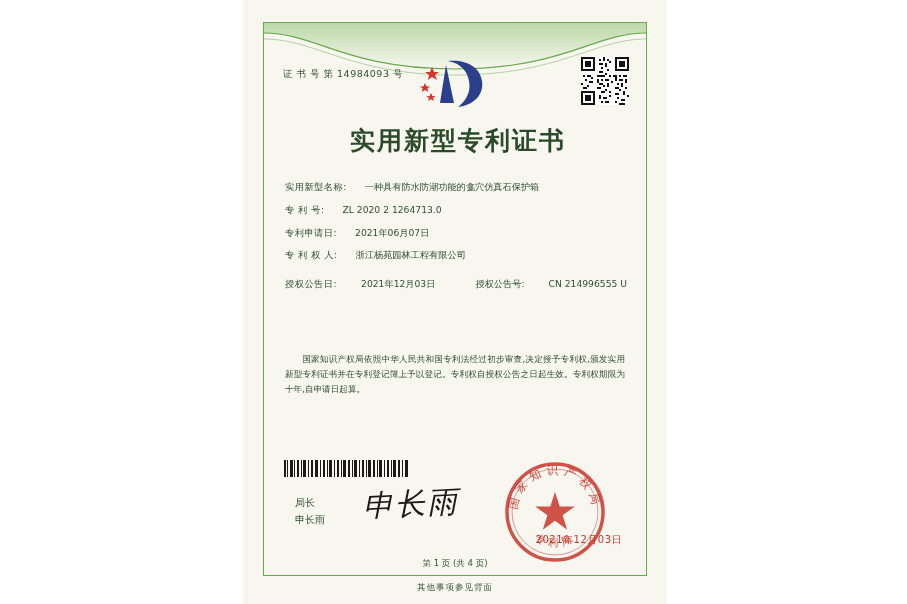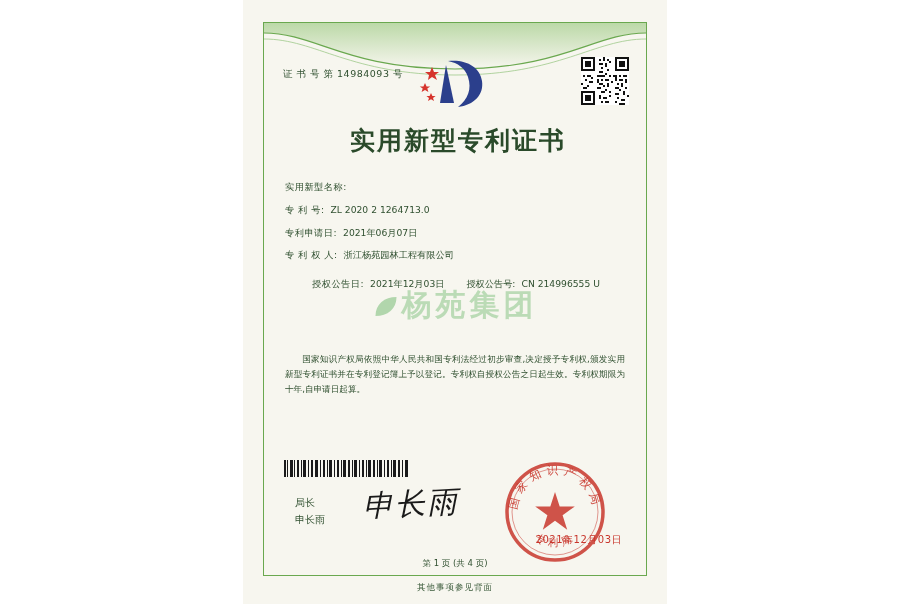--- a/index.html
+++ b/index.html
@@ -98,33 +98,34 @@
     top: 180px;
     width: 342px;
     color: #2f4f2f;
     font-size: 9.2px;
     line-height: 1.55;
   }
   .frow {
     display: flex;
     margin-bottom: 8.5px;
     align-items: flex-start;
+    gap: 12px;
   }
   .flabel {
     white-space: nowrap;
     letter-spacing: 0.5px;
     flex: 0 0 auto;
   }
   .fvalue {
     margin-left: 6px;
     flex: 1 1 auto;
     word-break: break-all;
   }
   .frow.two-col {
-    justify-content: center;
+    justify-content: space-between;
   }
   .frow.two-col .second {
     margin-left: 22px;
     white-space: nowrap;
   }
   
   .body-text {
     position: absolute;
     left: 42px;
     top: 352px;
@@ -332,31 +333,25 @@
           <rect x="20" y="21" width="2" height="1"></rect>
             <rect x="17" y="22" width="1" height="1"></rect>
           <rect x="19" y="23" width="3" height="1"></rect>
           <rect x="9" y="9" width="1" height="1"></rect>
         </g>
       </svg>
     </div>
 
     <div class="main-title">实用新型专利证书</div>
 
-    <div class="watermark">
-      <span class="leaf">
-        <svg width="26" height="26" viewBox="0 0 26 26">
-          <path d="M3,22 C3,10 12,3 24,3 C24,15 15,22 3,22 Z" fill="rgba(90,175,90,0.45)"></path>
-        </svg>
-      </span><span>杨苑集团</span>
-    </div>
 
     <div class="fields">
       <div class="frow">
         <span class="flabel">实用新型名称:</span>
+        <span class="fvalue">一种具有防水防潮功能的龛穴仿真石保护箱</span>
       </div>
       <div class="frow">
         <span class="flabel">专 利 号:</span>
         <span class="fvalue">ZL 2020 2 1264713.0</span>
       </div>
       <div class="frow">
         <span class="flabel">专利申请日:</span>
         <span class="fvalue">2021年06月07日</span>
       </div>
       <div class="frow">

